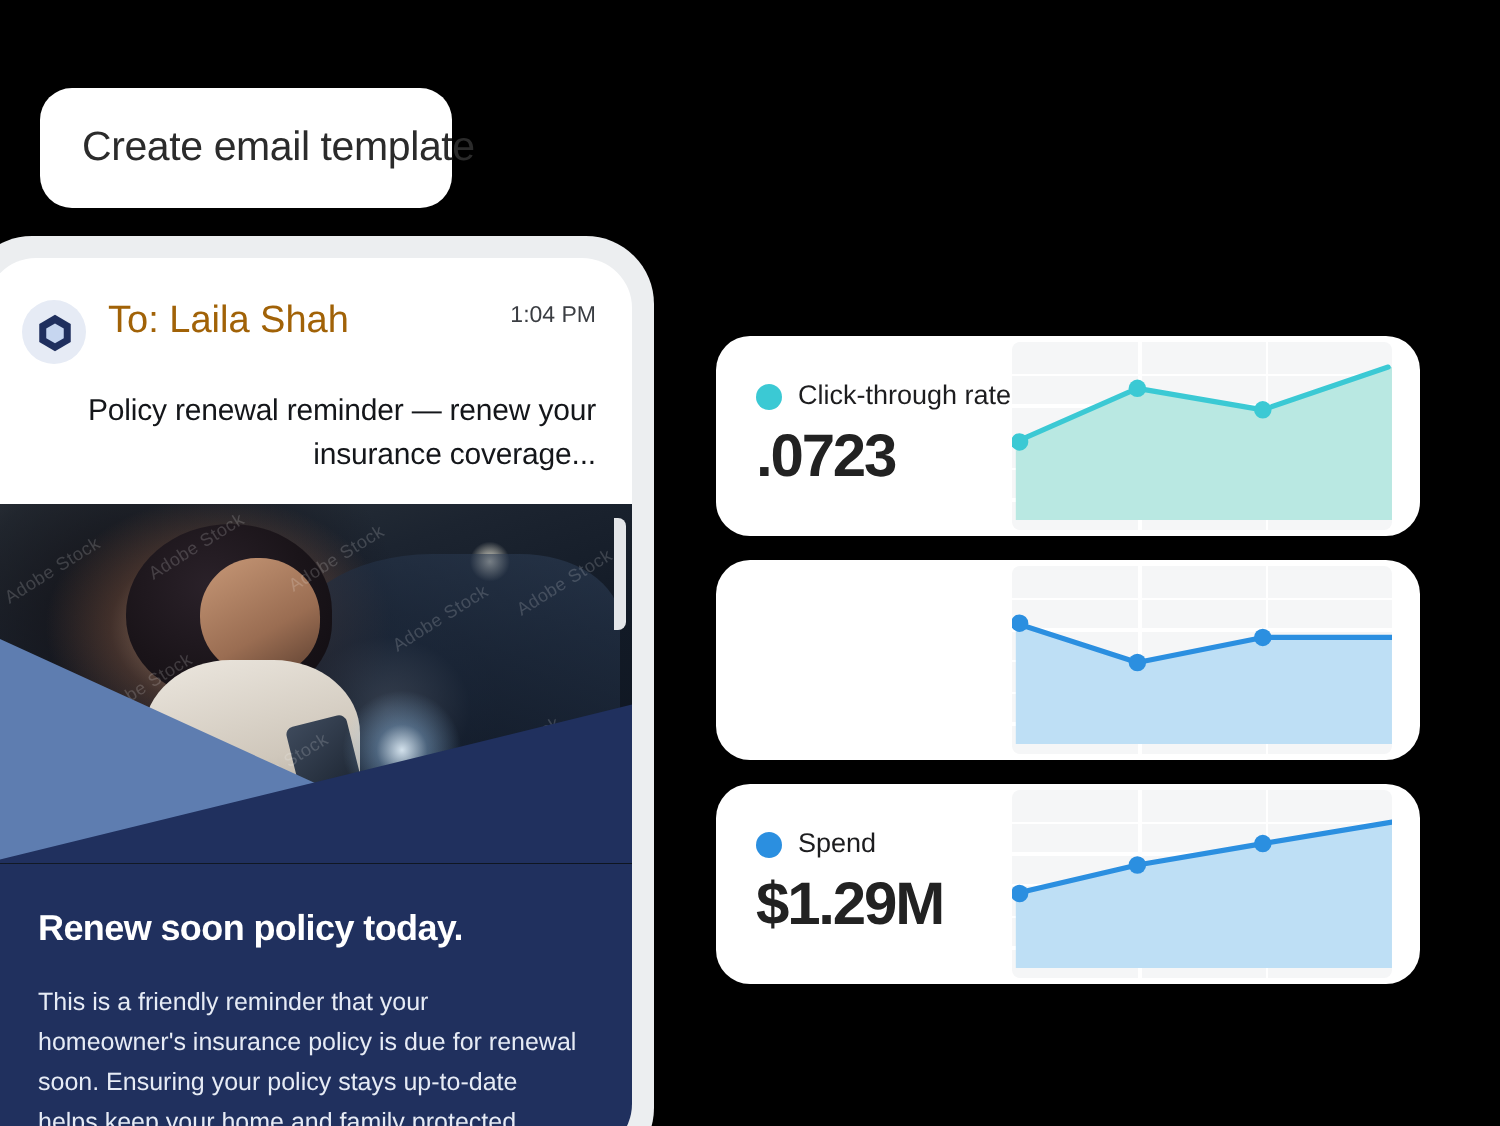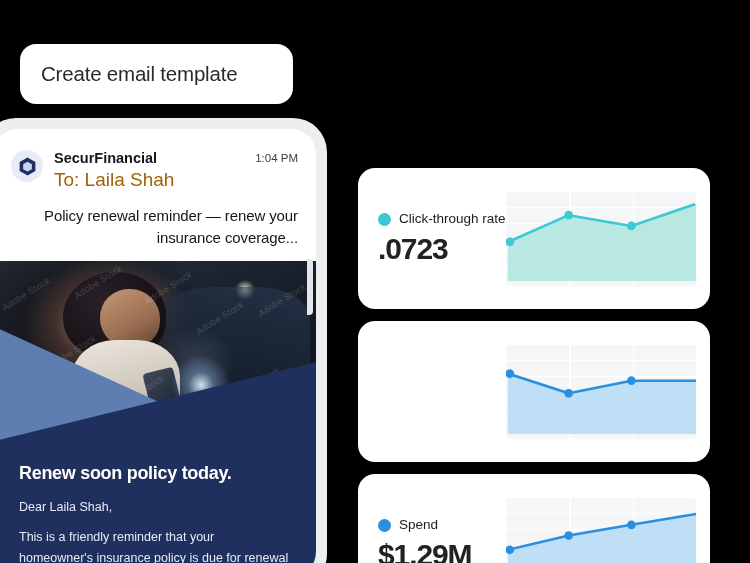--- a/index.html
+++ b/index.html
@@ -8,21 +8,21 @@
     background: #000000;
     font-family: "Liberation Sans", sans-serif;
     overflow: hidden;
   }
   .stage { position: relative; width: 750px; height: 563px; }
 
   
   .cta-pill {
     position: absolute;
     left: 20px; top: 44px;
-    width: 273px; height: 60px;
+    width: 206px; height: 60px;
     background: #ffffff;
     border-radius: 16px;
     display: flex; align-items: center;
     padding-left: 21px;
     box-shadow: 0 2px 10px rgba(0,0,0,0.35);
   }
   .cta-pill-label {
     font-size: 20.5px;
     color: #2b2b2b;
     letter-spacing: -0.2px;
@@ -193,21 +193,21 @@
   
   .cards {
     position: absolute;
     left: 358px; top: 168px;
     width: 352px;
     display: flex; flex-direction: column; gap: 12px;
   }
   .card {
     background: #ffffff;
     border-radius: 17px;
-    height: 141px;
+    height: 100px;
     display: flex; align-items: center;
     padding: 0 14px 0 20px;
     box-shadow: 0 2px 10px rgba(0,0,0,0.3);
   }
   .card-info { flex: 0 0 128px; }
   .legend-row { display: flex; align-items: flex-start; gap: 8px; }
   .legend-dot {
     width: 13px; height: 13px; border-radius: 50%;
     flex: 0 0 13px; margin-top: 2px;
   }
@@ -246,21 +246,20 @@
 
       <div class="mail-head">
         <div class="mail-sender-row">
           <span class="brand-logo">
             <svg width="21" height="21" viewBox="0 0 24 24" aria-hidden="true">
               <polygon points="12,1.6 21,6.8 21,17.2 12,22.4 3,17.2 3,6.8" fill="#1f2f5e"></polygon>
               <polygon points="12,6.6 17,9.4 17,15 12,17.8 7,15 7,9.4" fill="#c6d6f0"></polygon>
             </svg>
           </span>
           <span class="sender-text">
-            <span class="sender-name" style="display:block">SecurFinancial</span>
             <span class="sender-to" style="display:block">To: Laila Shah</span>
           </span>
           <span class="mail-time">1:04 PM</span>
         </div>
         <div class="mail-subject">Policy renewal reminder — renew your insurance coverage...</div>
       </div>
 
       <div class="hero">
         <div class="hero-photo"></div>
         <div class="hero-car"></div>
@@ -278,21 +277,20 @@
         <div class="wm" style="left:200px; top:52px;">Adobe Stock</div>
         <div class="wm" style="left:262px; top:34px;">Adobe Stock</div>
         <div class="wm" style="left:236px; top:118px;">Adobe Stock</div>
         <div class="wm" style="left:120px; top:126px;">Adobe Stock</div>
         <div class="tri-light"></div>
         <div class="tri-dark"></div>
       </div>
 
       <div class="mail-body">
         <div class="body-heading">Renew soon policy today.</div>
-        <div class="body-greeting">Dear Laila Shah,</div>
         <div class="body-para">This is a friendly reminder that your homeowner's insurance policy is due for renewal soon. Ensuring your policy stays up-to-date helps keep your home and family protected, giving</div>
       </div>
 
     </div>
     <div class="phone-side-btn"></div>
   </div>
 
   <div class="cards">
 
     <div class="card">

